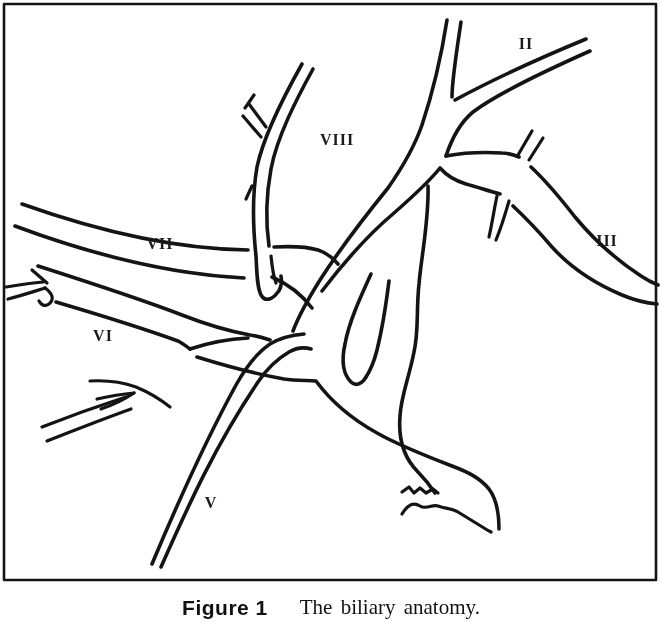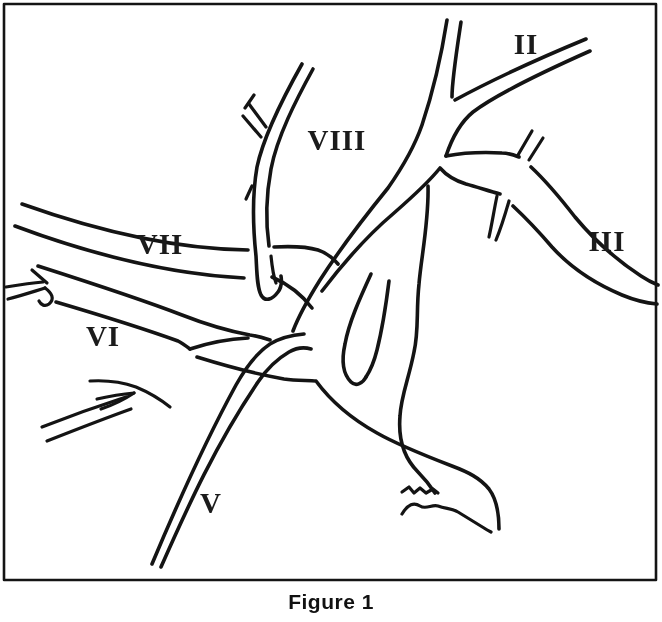--- a/index.html
+++ b/index.html
@@ -10,30 +10,30 @@
     font-family:"Liberation Serif", serif;
     overflow:hidden;
   }
   .figure-area{position:absolute;left:0;top:0;width:662px;height:583px;}
   .figure-area svg{display:block;}
   .label{
     position:absolute;
     transform:translate(-50%,-50%);
     font-family:"Liberation Serif", serif;
     font-weight:bold;
-    font-size:29px;
+    font-size:16px;
     letter-spacing:1px;
     color:#1b1b1b;
     white-space:nowrap;
     user-select:none;
   }
   .caption{
     position:absolute;
     left:0;top:590px;width:662px;height:30px;
-    display:flex;justify-content:center;align-items:flex-start;
+    display:flex;justify-content:center;align-items:flex-end;
     gap:32px;
     color:#111111;
   }
   .caption .cap-prefix{
     font-family:"Liberation Sans", sans-serif;
     font-weight:bold;
     font-size:21px;
     letter-spacing:0.5px;
   }
   .caption .cap-text{
@@ -120,15 +120,16 @@
     <span class="label" style="left:160px;top:244px;">VII</span>
     <span class="label" style="left:337px;top:140px;text-align:right;">VIII</span>
     <span class="label" style="left:526px;top:44px;">II</span>
     <span class="label" style="left:607px;top:241px;text-align:right;">III</span>
     <span class="label" style="left:103px;top:336px;">VI</span>
     <span class="label" style="left:211px;top:503px;">V</span>
   </div>
 
   <div class="caption">
     <span class="cap-prefix">Figure 1</span>
+    <span class="cap-text">The biliary anatomy.</span>
   </div>
 
 </div>
 
 </body></html>

